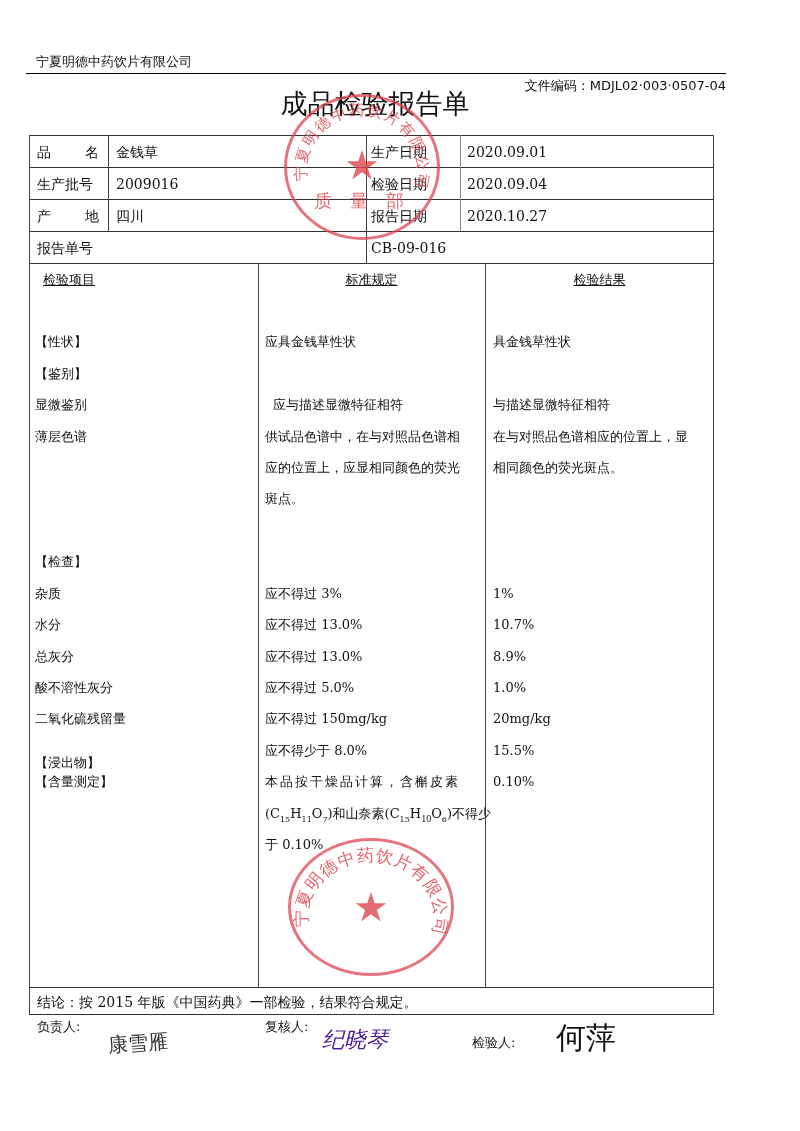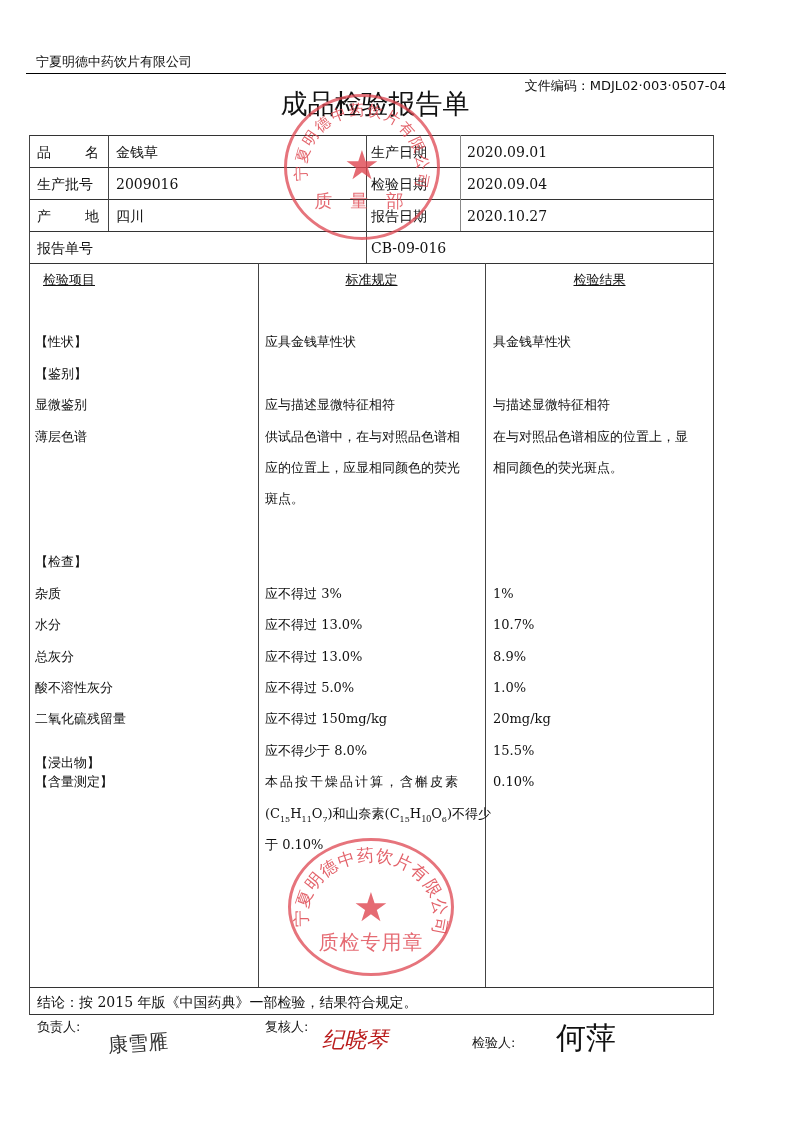--- a/index.html
+++ b/index.html
@@ -89,21 +89,21 @@
 <div class="cell col-head u" style="left:258px;width:227px;top:270px;">标准规定</div>
 <div class="cell col-head u" style="left:485px;width:229px;top:270px;">检验结果</div>
 
 <div class="cell sm" style="left:35px;top:332px;">【性状】</div>
 <div class="cell sm" style="left:265px;top:332px;">应具金钱草性状</div>
 <div class="cell sm" style="left:493px;top:332px;">具金钱草性状</div>
 
 <div class="cell sm" style="left:35px;top:364px;">【鉴别】</div>
 
 <div class="cell sm" style="left:35px;top:395px;">显微鉴别</div>
-<div class="cell sm" style="left:265px;top:395px;">应与描述显微特征相符</div>
+<div class="cell sm" style="left:273px;top:395px;">应与描述显微特征相符</div>
 <div class="cell sm" style="left:493px;top:395px;">与描述显微特征相符</div>
 
 <div class="cell sm" style="left:35px;top:427px;">薄层色谱</div>
 <div class="cell sm" style="left:265px;top:427px;">供试品色谱中，在与对照品色谱相</div>
 <div class="cell sm" style="left:265px;top:458px;">应的位置上，应显相同颜色的荧光</div>
 <div class="cell sm" style="left:265px;top:489px;">斑点。</div>
 <div class="cell sm" style="left:493px;top:427px;">在与对照品色谱相应的位置上，显</div>
 <div class="cell sm" style="left:493px;top:458px;">相同颜色的荧光斑点。</div>
 
 <div class="cell sm" style="left:35px;top:552px;">【检查】</div>
@@ -136,21 +136,21 @@
 <div class="cell sm" style="left:265px;top:772px;letter-spacing:2px;">本品按干燥品计算，含槲皮素</div>
 <div class="cell sm" style="left:265px;top:804px;"><span>(C</span><sub style="font-size:8px;">15</sub><span>H</span><sub style="font-size:8px;">11</sub><span>O</span><sub style="font-size:8px;">7</sub><span>)和山奈素(C</span><sub style="font-size:8px;">15</sub><span>H</span><sub style="font-size:10px;font-family:Liberation Serif, serif;">10</sub><span>O</span><sub style="font-size:8px;">6</sub><span>)不得少</span></div>
 <div class="cell sm" style="left:265px;top:835px;">于 0.10%</div>
 <div class="cell sm" style="left:493px;top:772px;">0.10%</div>
 
 <div class="cell conclusion" style="left:37px;top:992px;">结论：按 2015 年版《中国药典》一部检验，结果符合规定。</div>
 
 <div class="abs sig-label" style="left:37px;top:1018px;">负责人:</div>
 <div class="abs sig" style="left:108px;top:1030px;font-size:20px;color:#333;transform:rotate(-4deg);">康雪雁</div>
 <div class="abs sig-label" style="left:265px;top:1018px;">复核人:</div>
-<div class="abs sig" style="left:322px;top:1025px;font-size:22px;color:#b91c1c;font-style:italic;">纪晓琴</div>
+<div class="abs sig" style="left:322px;top:1025px;font-size:22px;color:#4c1d95;font-style:italic;">纪晓琴</div>
 <div class="abs sig-label" style="left:472px;top:1018px;margin-top:16px;">检验人:</div>
 <div class="abs sig" style="left:556px;top:1018px;font-size:30px;color:#111;">何萍</div>
 
 <div class="seal" style="left:284px;top:94px;width:150px;height:140px;">
   <svg class="arc" width="150" height="140" viewBox="0 0 150 140">
     <defs>
         <path id="arcTop" d="M 22 92 A 56 56 0 1 1 128 92"></path>
       </defs>
     <text font-size="15" fill="rgba(222,70,80,0.85)" font-family="DejaVu Sans, sans-serif" letter-spacing="2"><textPath href="#arcTop" startOffset="4%">宁夏明德中药饮片有限公司</textPath></text>
   </svg>
@@ -159,14 +159,13 @@
 </div>
 
 <div class="seal" style="left:288px;top:838px;width:160px;height:132px;">
   <svg class="arc" width="160" height="132" viewBox="0 0 160 132">
     <defs>
         <path id="arcBot" d="M 18 90 A 64 56 0 1 1 142 90"></path>
       </defs>
     <text font-size="17" fill="rgba(222,70,80,0.85)" font-family="DejaVu Sans, sans-serif" letter-spacing="1"><textPath href="#arcBot" startOffset="2%">宁夏明德中药饮片有限公司</textPath></text>
   </svg>
   <div class="star" style="top:46px;">★</div>
-  <div class="bottom" style="top:88px;font-size:20px;letter-spacing:1px;">质检专用章</div>
 </div>
 
 </body></html>

